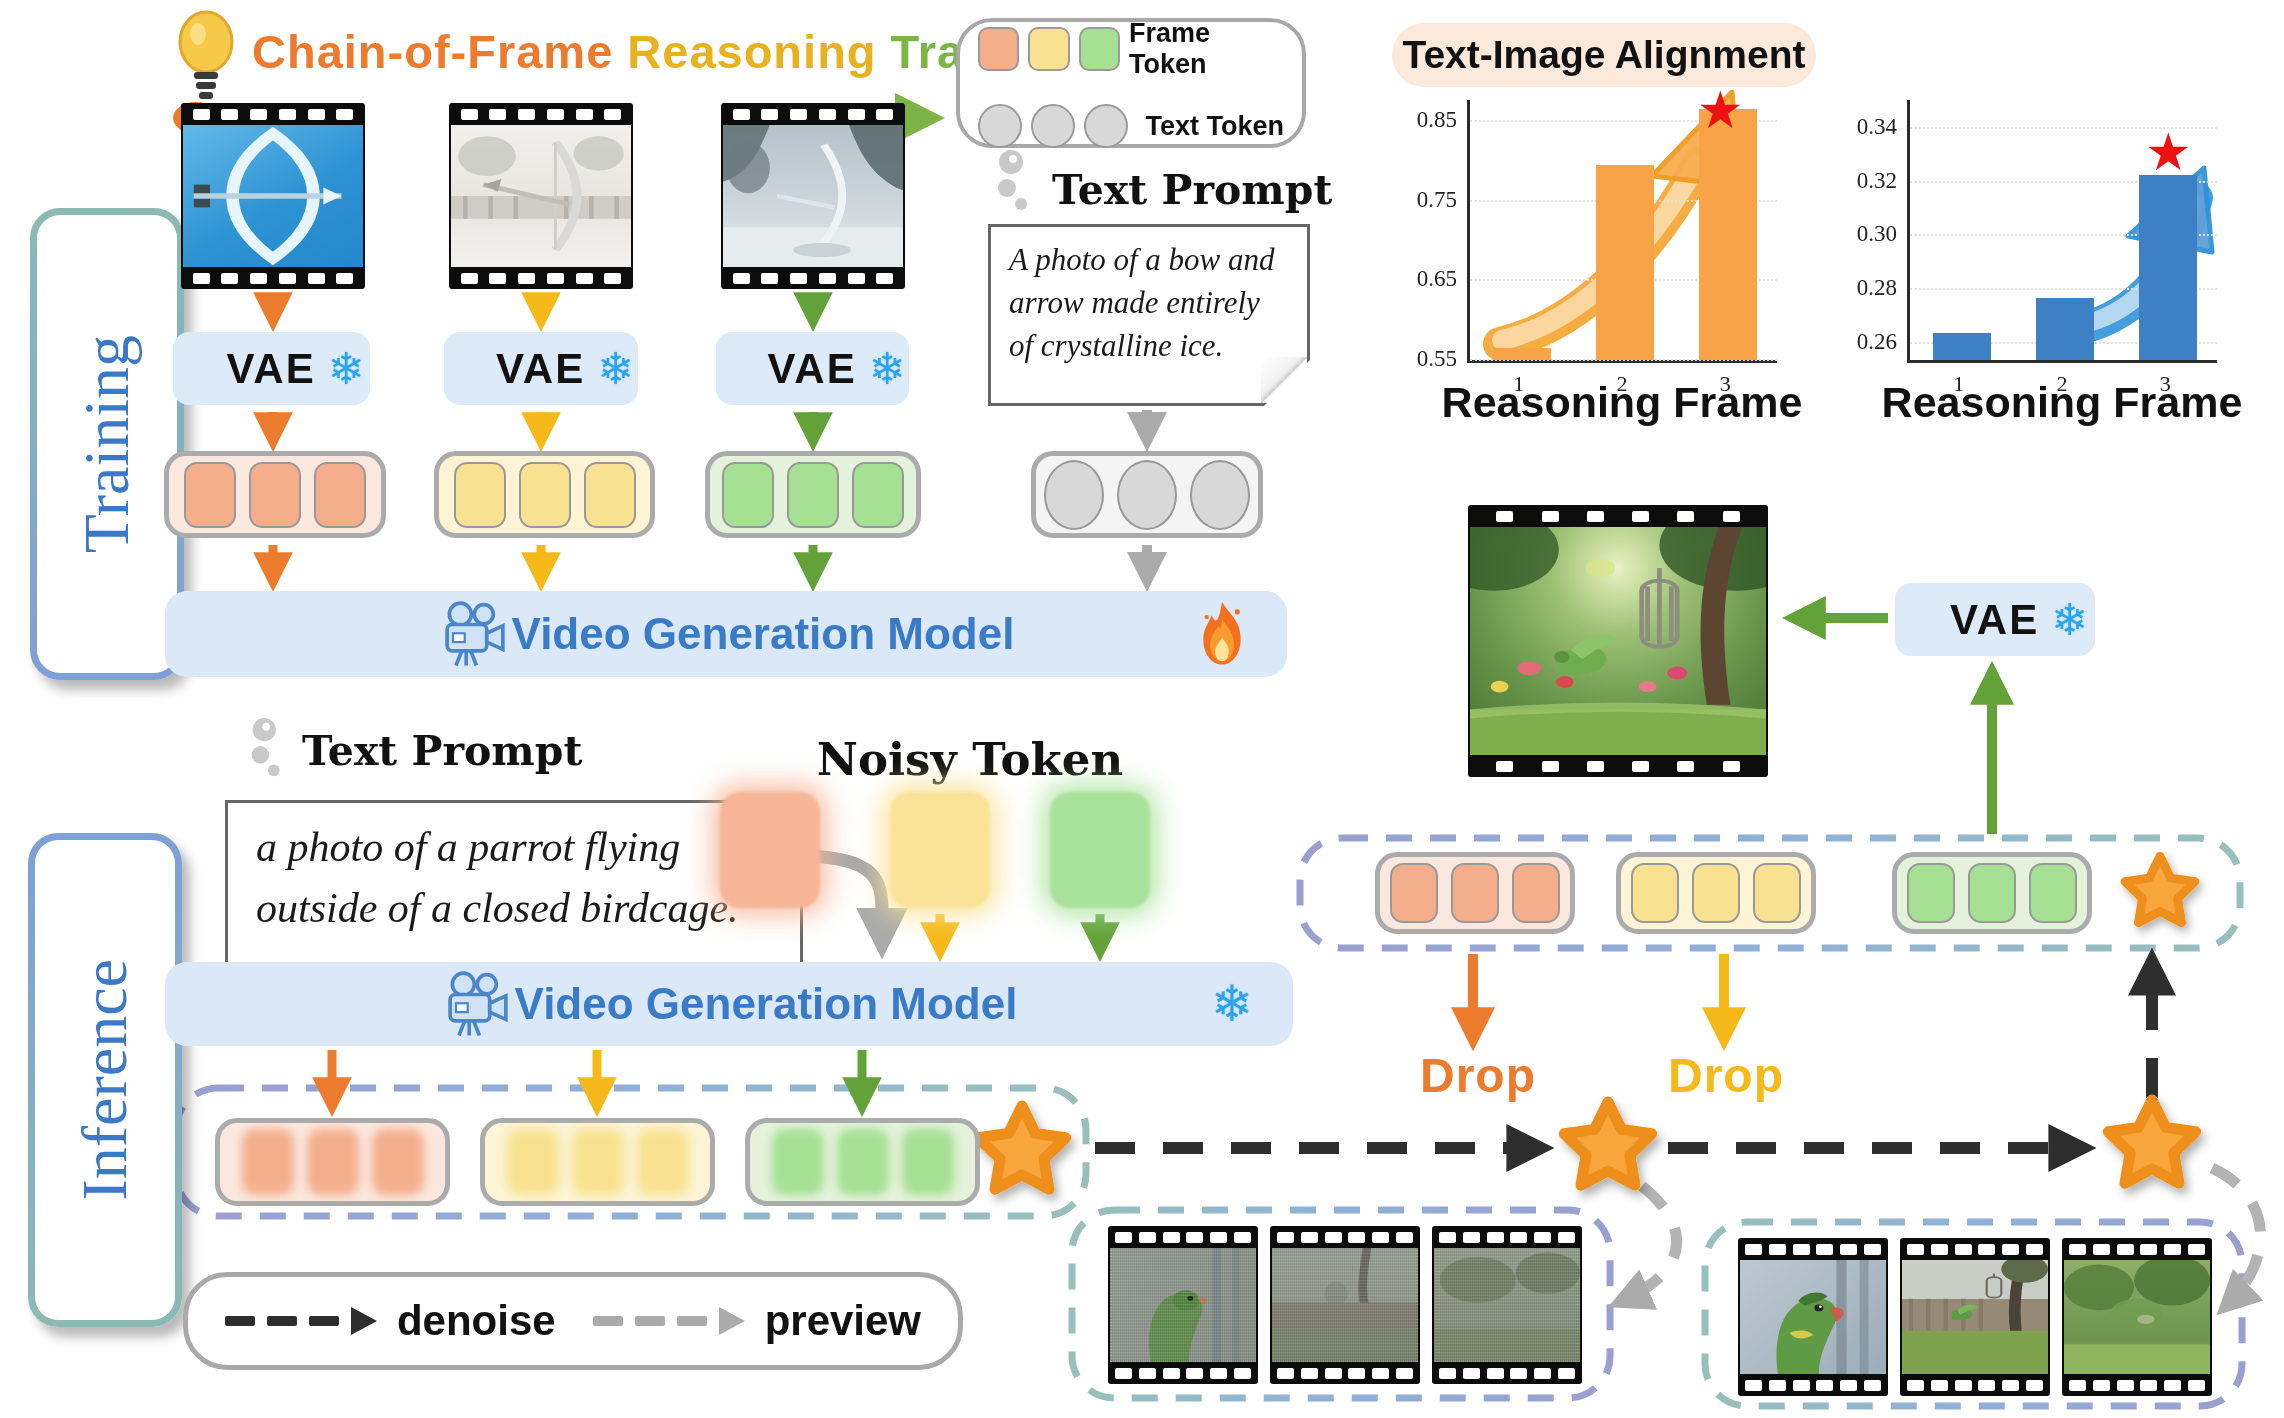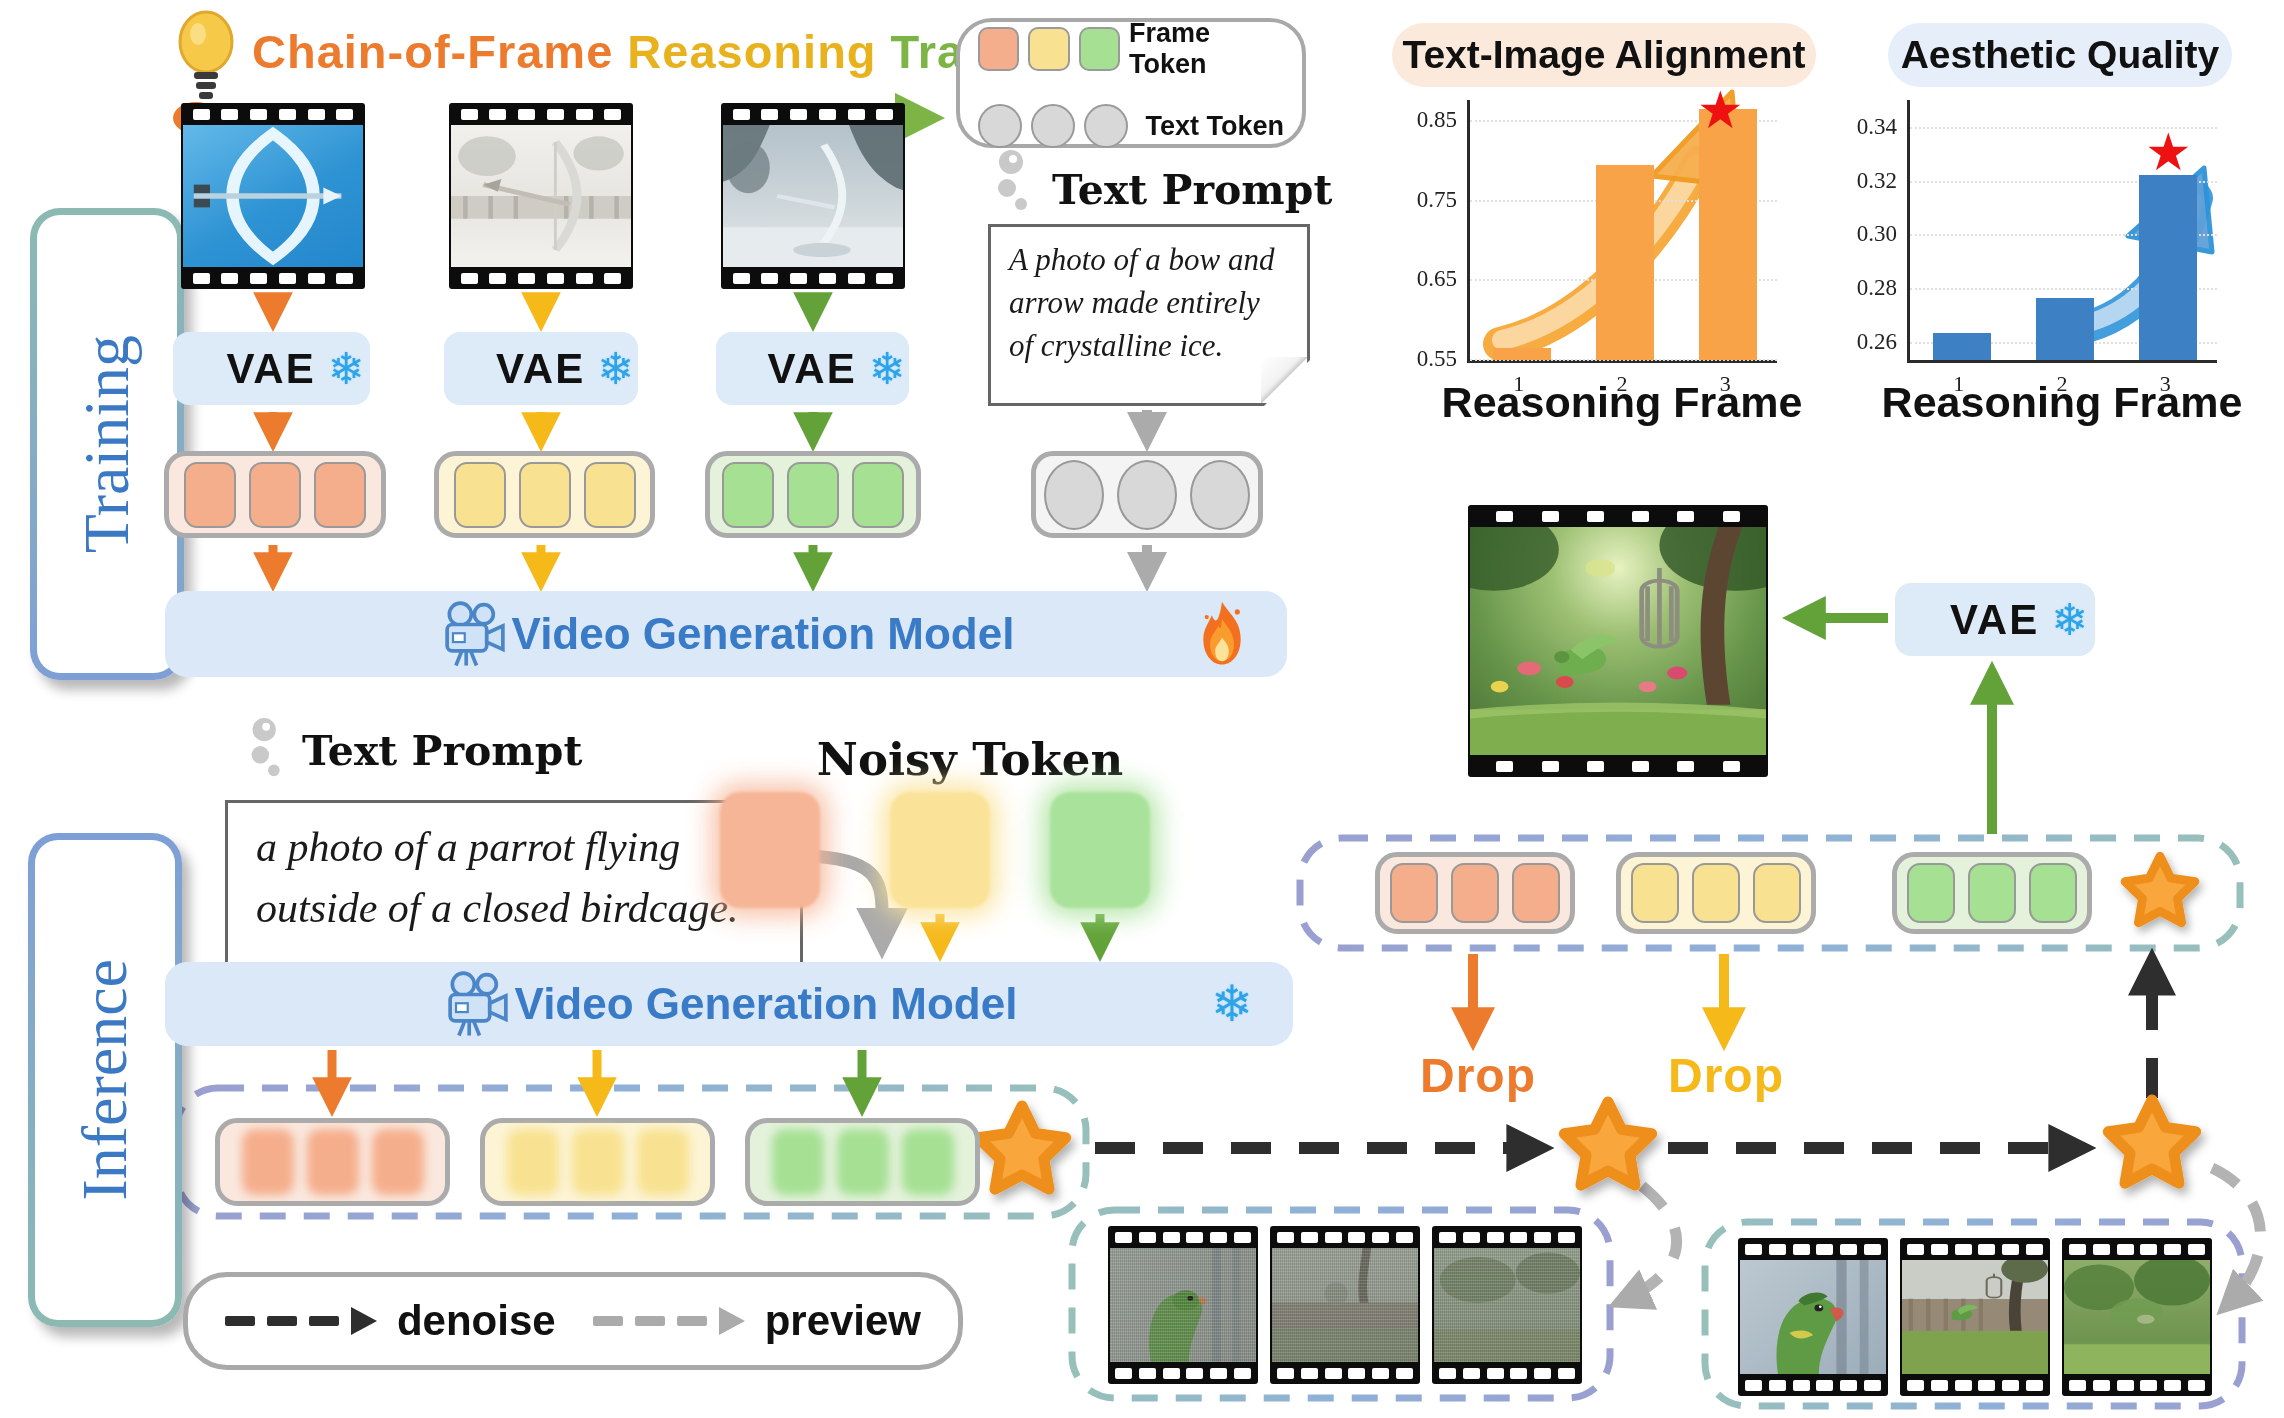--- a/index.html
+++ b/index.html
@@ -427,21 +427,20 @@
     <svg class="fire" width="54" height="68" viewBox="0 0 60 80">
       <path d="M30,2 C38,16 52,24 52,46 C52,64 42,76 30,76 C18,76 8,64 8,46 C8,34 14,28 18,18 C22,28 26,28 30,2 Z" fill="#F3701E"></path>
       <path d="M30,22 C36,32 44,38 44,52 C44,64 38,72 30,72 C22,72 16,64 16,52 C16,42 22,38 26,30 C28,36 29,34 30,22 Z" fill="#FA9B2D"></path>
       <path d="M30,44 C34,50 38,52 38,60 C38,68 34,72 30,72 C26,72 22,68 22,60 C22,54 26,52 30,44 Z" fill="#FDE39A"></path>
       <circle cx="48" cy="14" r="3" fill="#F3701E"></circle>
         <circle cx="12" cy="20" r="2.5" fill="#F3701E"></circle>
     </svg>
   </div>
 
   <div class="pill" style="left: 1392px; top: 23px; width: 424px; background: rgb(251, 234, 219);">Text-Image Alignment</div>
-  <div class="pill" style="left: 1888px; top: 23px; width: 344px; background: rgb(230, 238, 249);">Aesthetic Quality</div>
 
   <div class="chart" id="chart0" style="left:1467px;top:100px">
     <div class="plot">
         <div class="gridline" style="top: 259.015px;"></div>
         <div class="gridline" style="top: 179.318px;"></div>
         <div class="gridline" style="top: 99.6212px;"></div>
         <div class="gridline" style="top: 19.9242px;"></div>
         <div class="bar" style="left: 22.6667px; width: 58px; height: 11.9545px; background: rgb(249, 163, 72);"></div>
         <div class="bar" style="left: 126px; width: 58px; height: 195.258px; background: rgb(249, 163, 72);"></div>
         <div class="bar" style="left: 229.333px; width: 58px; height: 251.045px; background: rgb(249, 163, 72);"></div>

